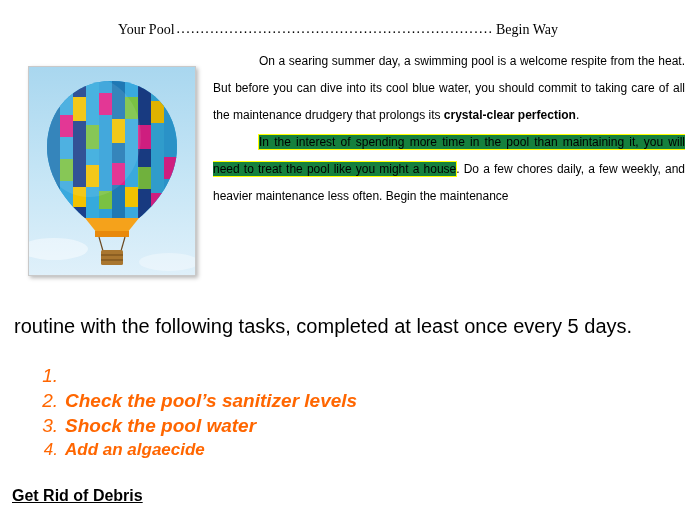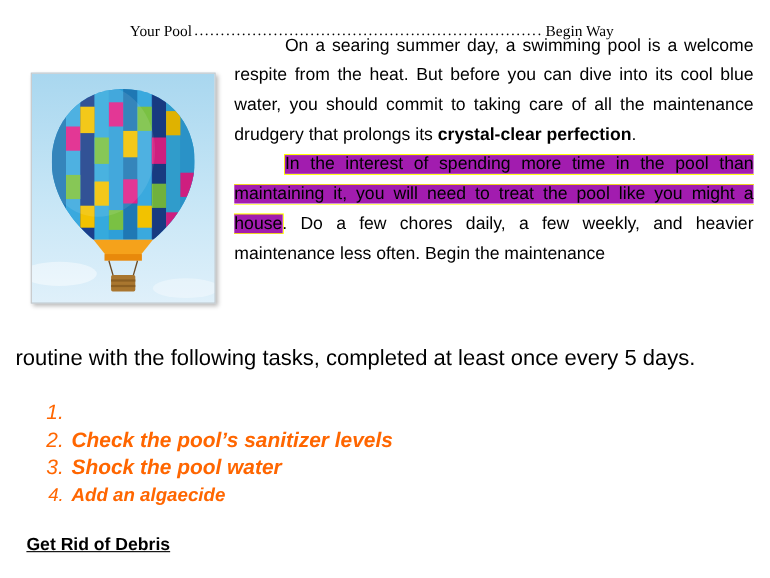--- a/index.html
+++ b/index.html
@@ -61,34 +61,34 @@
     box-shadow: 2px 2px 4px rgba(0,0,0,0.28);
     background: #cfe8f7;
     overflow: hidden;
   }
   .photo svg { display: block; }
 
   
   .body-col {
     position: absolute;
     left: 213px;
-    top: 28px;
+    top: 48px;
     width: 472px;
     font-family: "Liberation Sans", sans-serif;
-    font-size: 16px;
+    font-size: 12px;
     line-height: 27px;
     text-align: justify;
     text-justify: inter-word;
     color: #000;
   }
   .body-col p { margin: 0; }
   .indent { text-indent: 46px; }
   .bold { font-weight: bold; }
   .hl {
-    background: #a21caf;
+    background: #15803d;
     box-shadow: 0 0 0 1px #ffff00;
     margin-top: 40px;
   }
 
   
   .full-line {
     position: absolute;
     left: 14px;
     top: 313px;
     width: 672px;
@@ -124,21 +124,21 @@
     font-style: italic;
   }
   .task-1 { font-size: 19px; }
   .task-2 { font-size: 19px; }
   .task-3 { font-size: 19px; }
   .task-4 { font-size: 17px; }
 
   
   .section-heading {
     position: absolute;
-    left: 24px;
+    left: 12px;
     top: 487px;
     font-family: "Liberation Sans", sans-serif;
     font-size: 16px;
     font-weight: bold;
     text-decoration: underline;
     color: #000;
   }
 </style>
 </head>
 <body>

